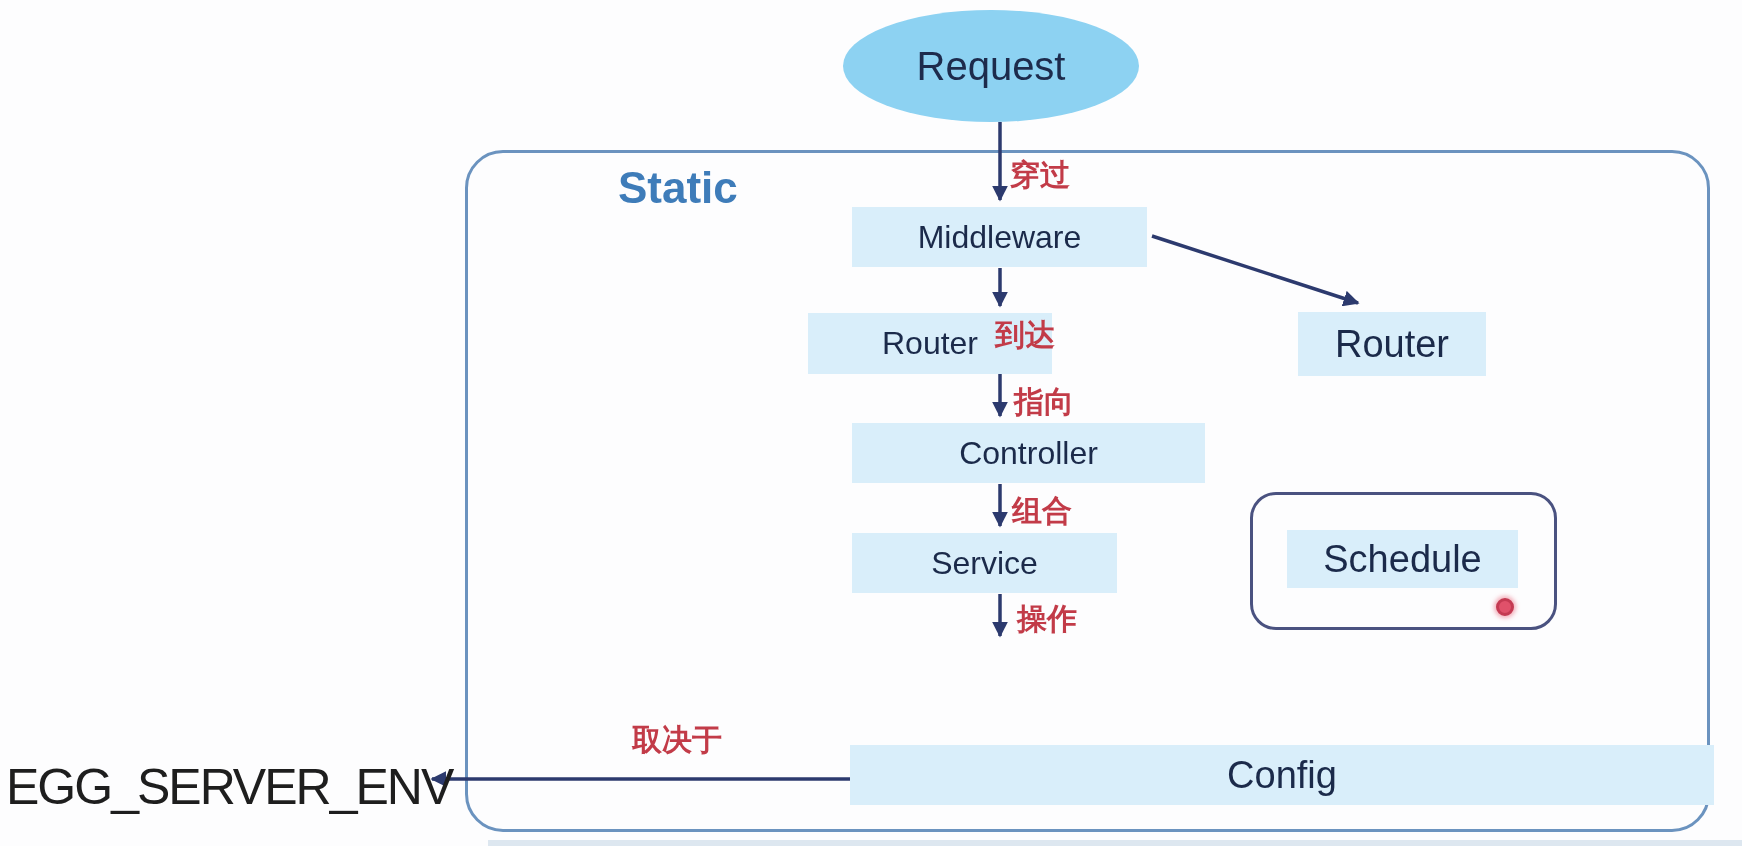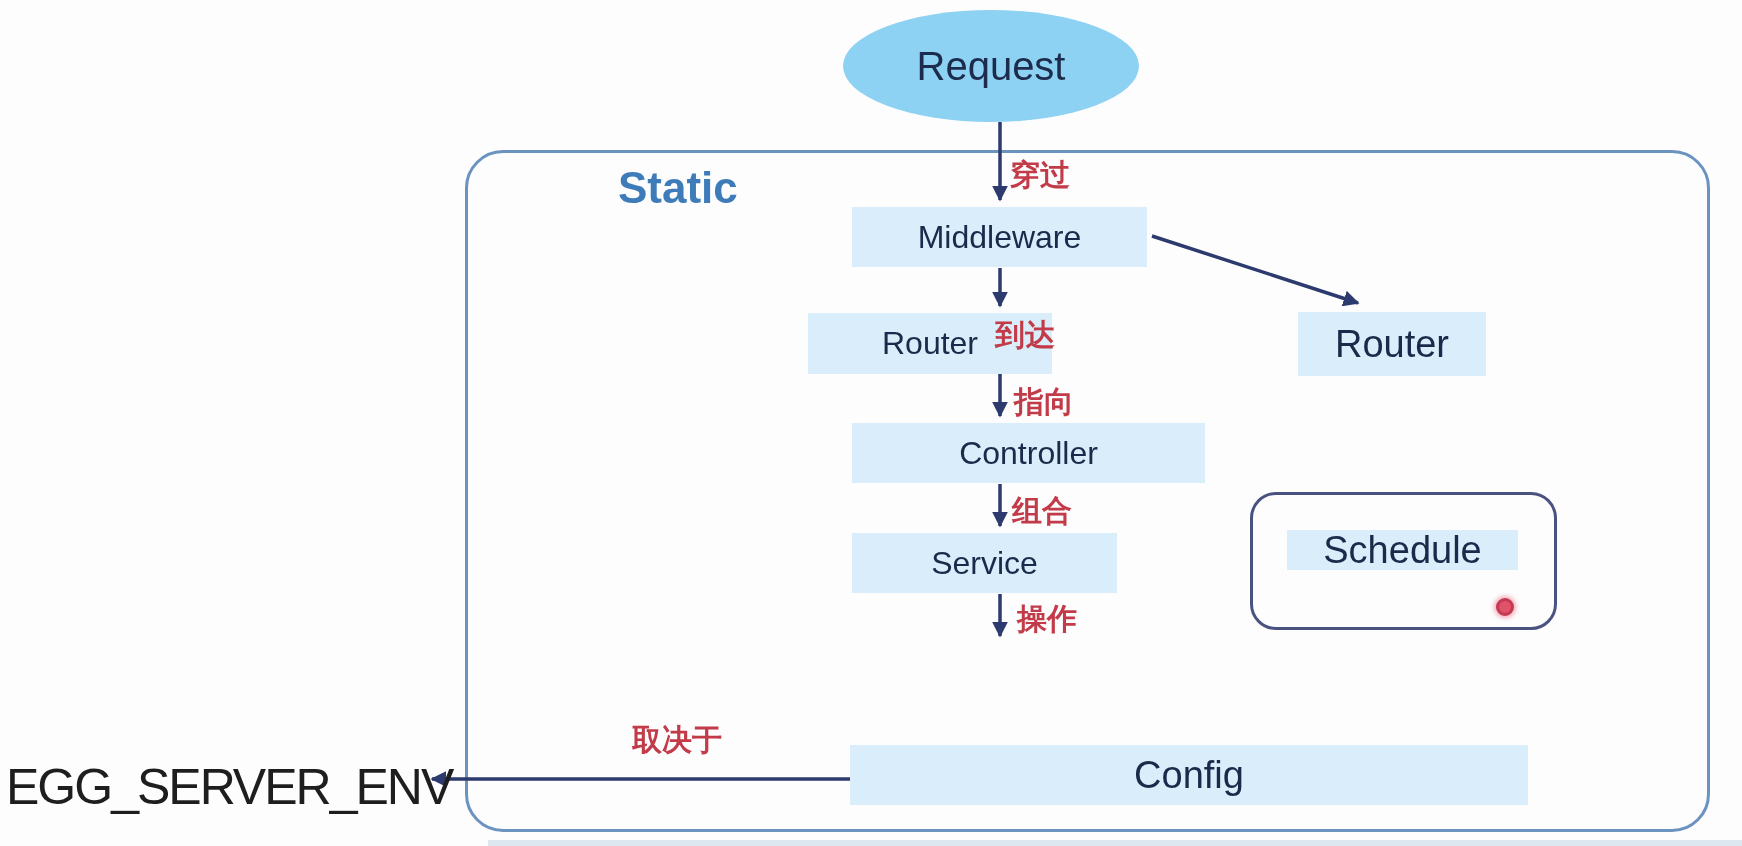--- a/index.html
+++ b/index.html
@@ -91,26 +91,26 @@
   </div>
   <div class="node" style="left:852px;top:533px;width:265px;height:60px;">
     <span>Service</span>
   </div>
 
   <div class="node small" style="left:1298px;top:312px;width:188px;height:64px;">
     <span>Router</span>
   </div>
 
   <div class="schedule-outer"></div>
-  <div class="node small" style="left:1287px;top:530px;width:231px;height:40px;">
+  <div class="node small" style="left:1287px;top:530px;width:231px;height:58px;">
     <span>Schedule</span>
   </div>
   <div class="laser-dot"></div>
 
-  <div class="node small" style="left:850px;top:745px;width:678px;height:60px;justify-content:center;">
+  <div class="node small" style="left:850px;top:745px;width:864px;height:60px;justify-content:center;">
     <span>Config</span>
   </div>
 
   <div class="edge-label" style="left:1010px;top:160px;">穿过</div>
   <div class="edge-label" style="left:995px;top:276px;margin-top:44px;">到达</div>
   <div class="edge-label" style="left:1014px;top:387px;text-align:center;">指向</div>
   <div class="edge-label" style="left:1012px;top:496px;">组合</div>
   <div class="edge-label" style="left:1017px;top:604px;">操作</div>
   <div class="edge-label" style="left:632px;top:725px;">取决于</div>
 

